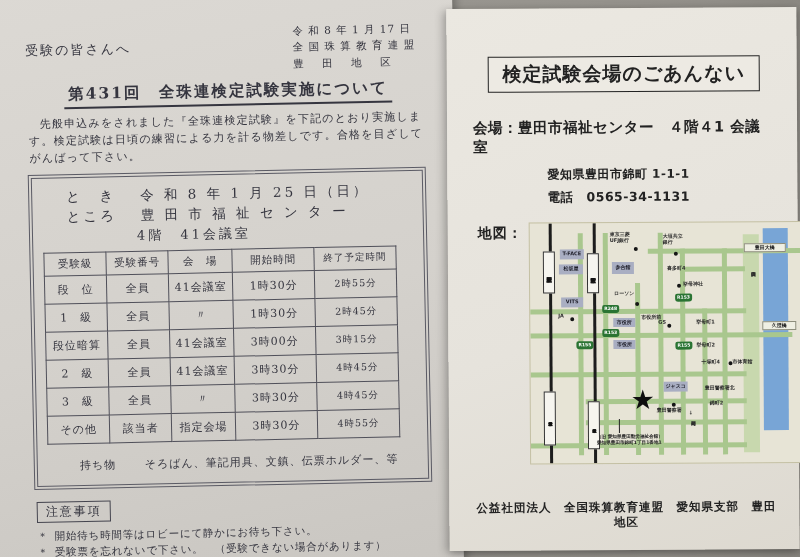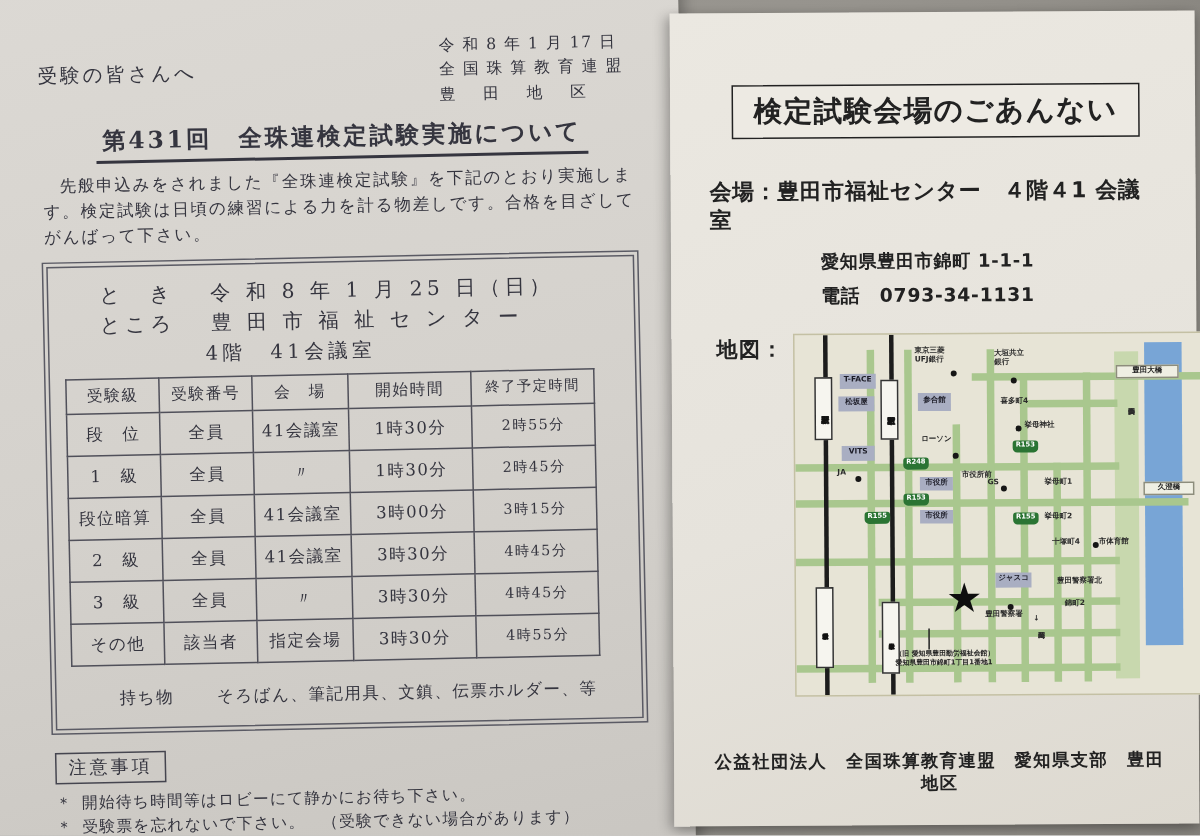--- a/index.html
+++ b/index.html
@@ -209,21 +209,21 @@
 </div>
 
 <div class="page-right">
   <div class="rp-titlebox">検定試験会場のごあんない</div>
 
   <div class="rp-venue">
     <span>会場：</span><span>豊田市福祉センター　４階４1 会議室</span>
   </div>
   <div class="rp-addr">愛知県豊田市錦町 1-1-1</div>
   <div class="rp-tel">
-    <span>電話</span>　<span>0793-34-1131</span>
+    <span>電話</span>　<span>0565-34-1131</span>
   </div>
 
   <div class="rp-maprow">
     <div class="rp-maplabel">地図：</div>
     <div class="map">
         <div class="m m-park" style="left: 213px; top: 12px; width: 16px; height: 218px;"></div>
         <div class="m m-river" style="left: 233px; top: 6px; width: 25px; height: 202px;"></div>
         <div class="m m-roadh" style="left: 118px; top: 26px; width: 170px; height: 5px;"></div>
         <div class="m m-roadh" style="left: 150px; top: 44px; width: 65px; height: 5px;"></div>
         <div class="m m-roadh" style="left: 0px; top: 86px; width: 216px; height: 5px;"></div>

